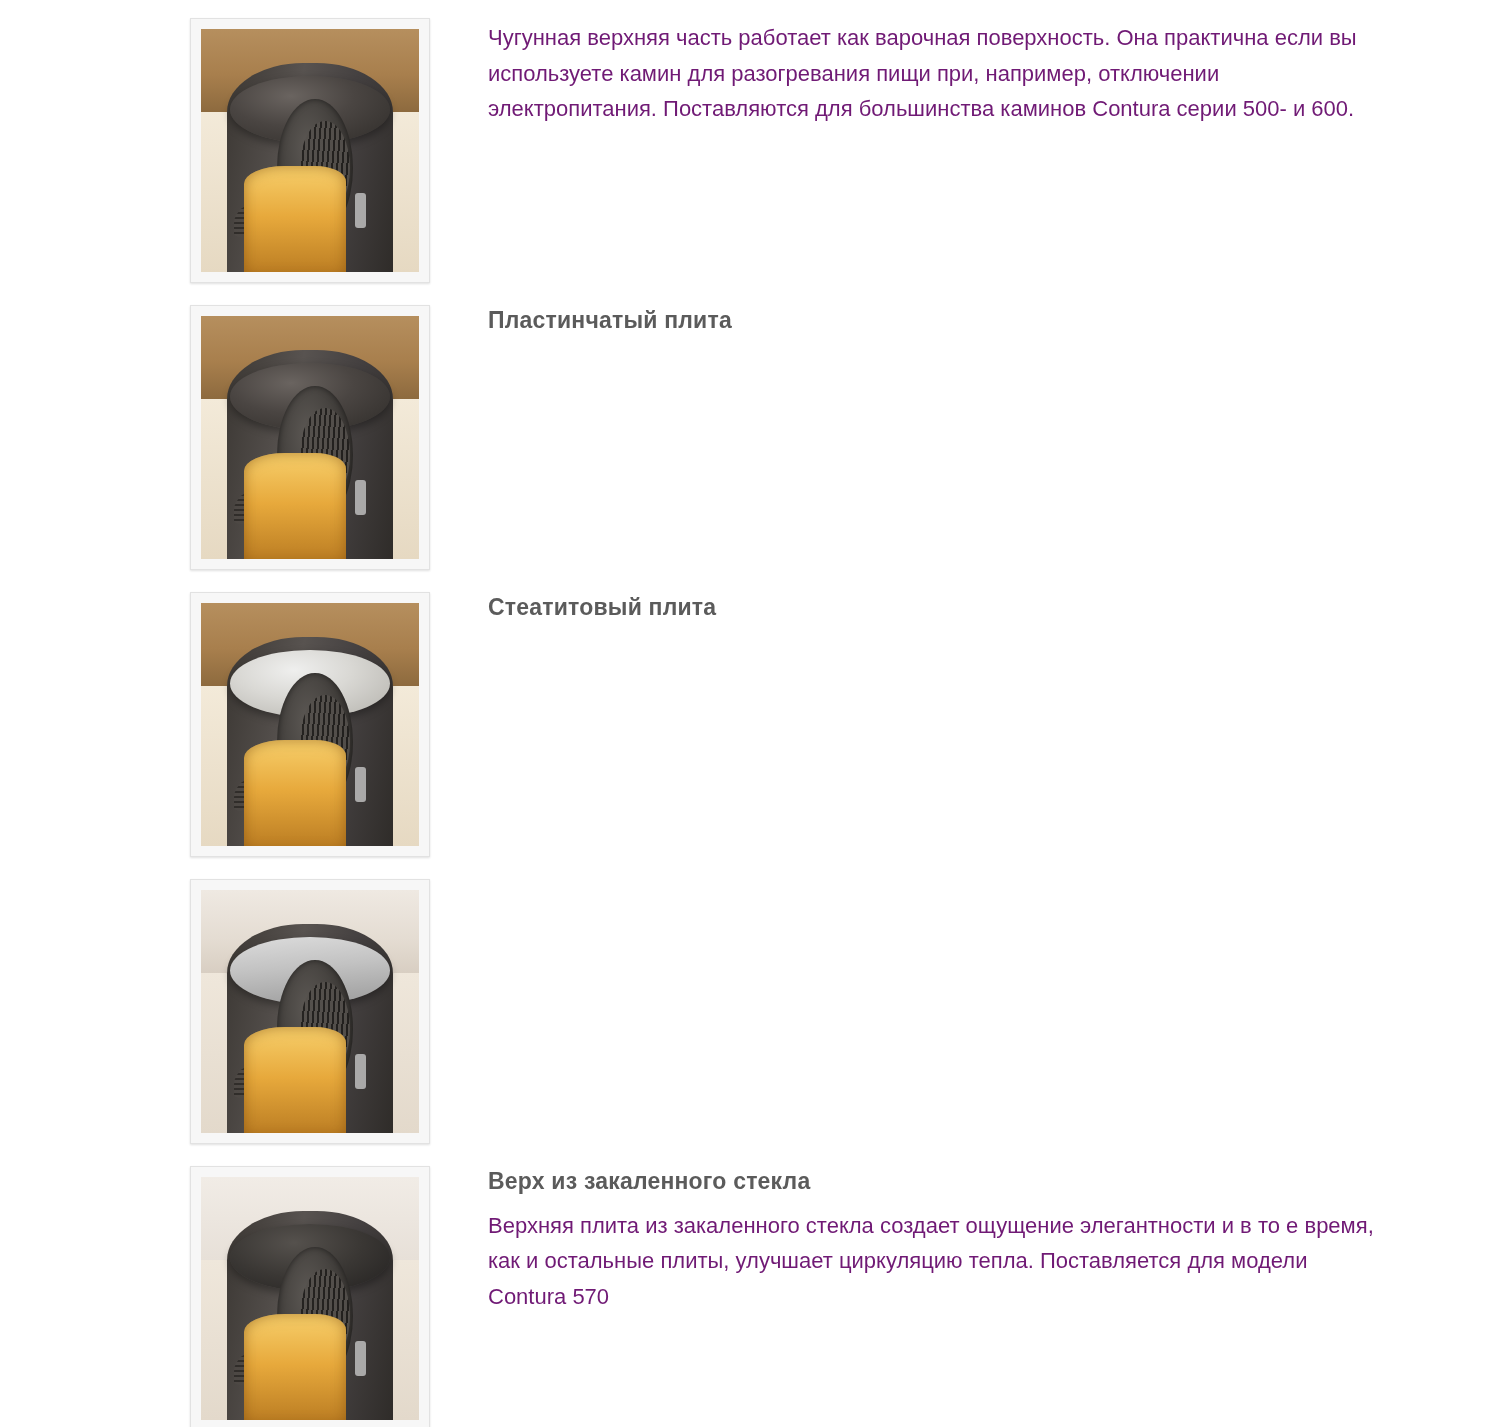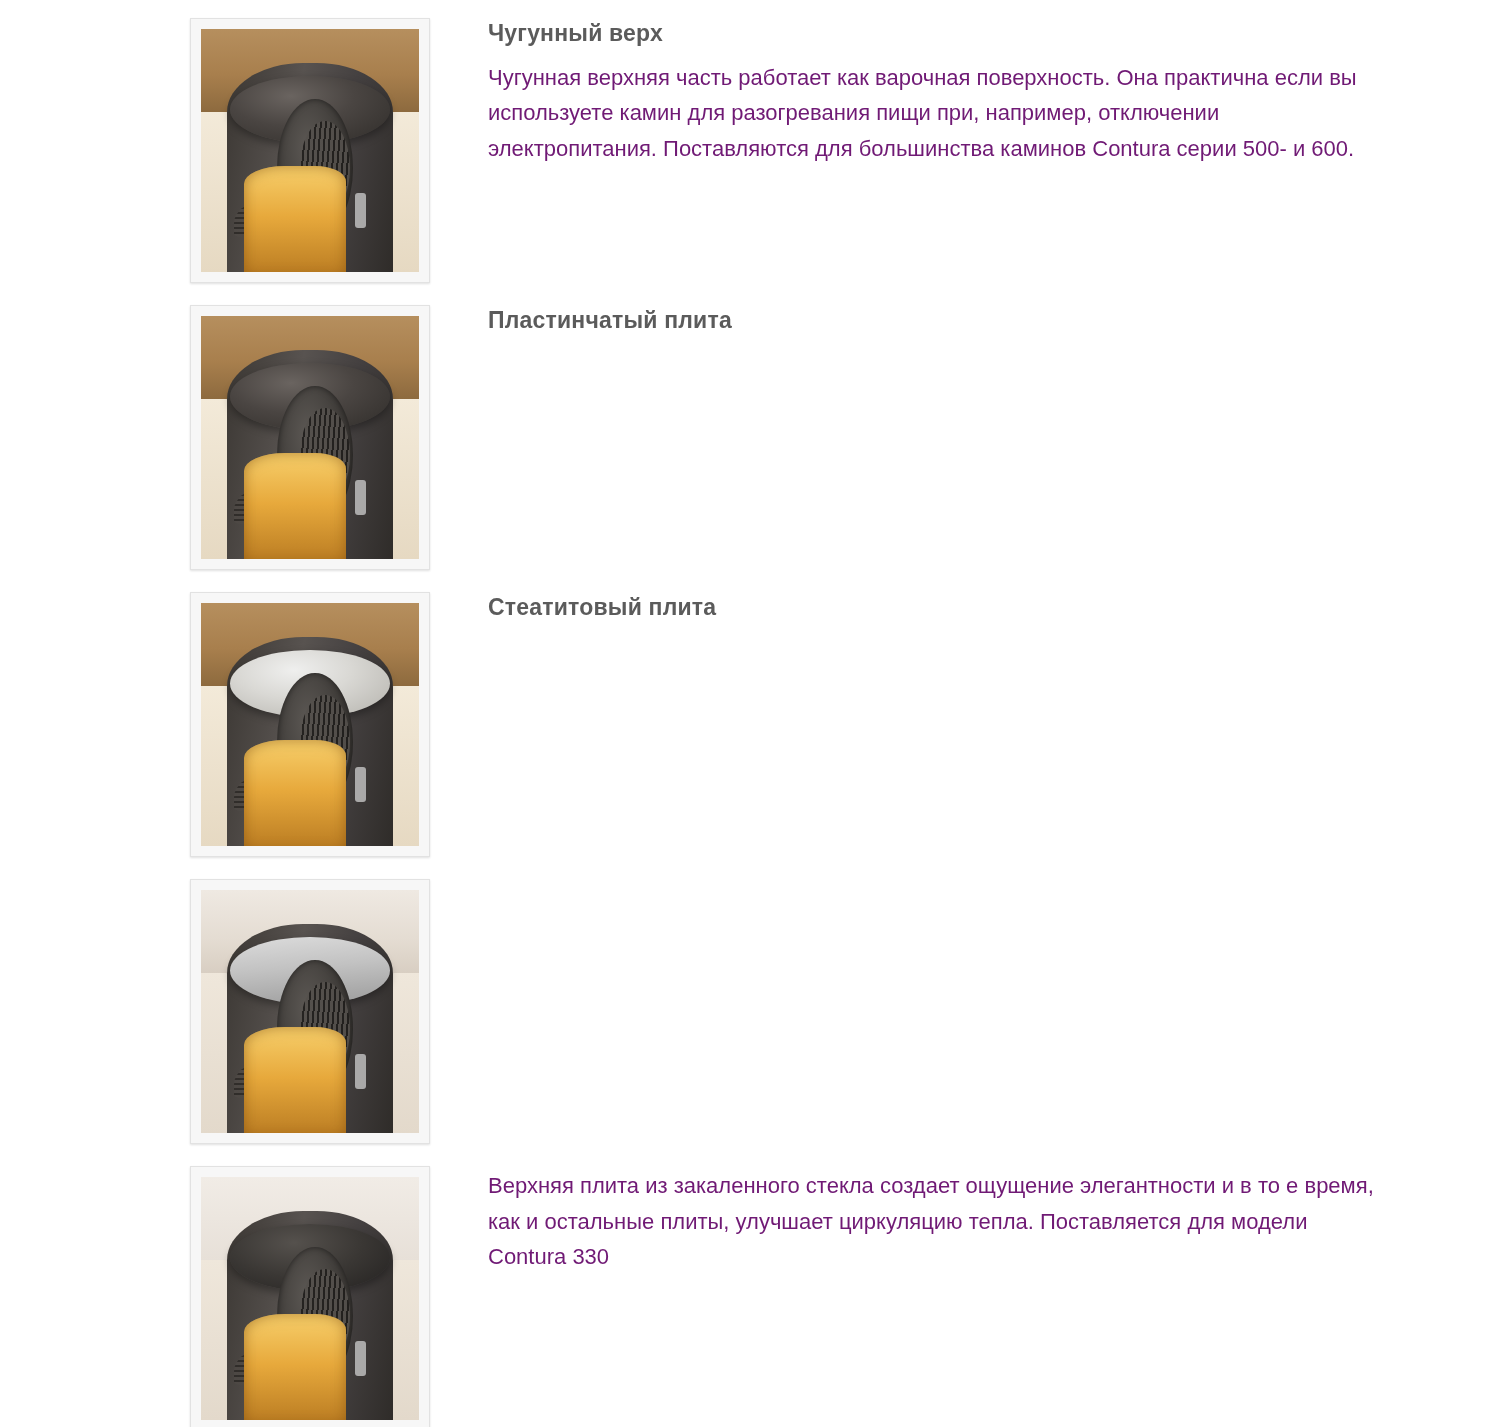--- a/index.html
+++ b/index.html
@@ -194,21 +194,20 @@
             <div class="top-plate"></div>
             <div class="top-ring"></div>
             <div class="fins"></div>
             <div class="slats"></div>
             <div class="stove-glass"></div>
             <div class="stove-handle"></div>
           </div>
         </div>
       </div>
       <div class="feature-text">
-        <h3 class="feature-title">Чугунный верх</h3>
         <p class="feature-body">Чугунная верхняя часть работает как варочная поверхность. Она практична если вы используете камин для разогревания пищи при, например, отключении электропитания. Поставляются для большинства каминов Contura серии 500- и 600.</p>
       </div>
     </div>
 
     <div class="feature">
       <div class="thumb-frame">
         <div class="thumb-inner">
           <div class="wall"></div>
           <div class="room warm"></div>
           <div class="stove">
@@ -272,18 +271,19 @@
             <div class="top-plate glass"></div>
             <div class="top-ring"></div>
             <div class="fins"></div>
             <div class="slats"></div>
             <div class="stove-glass"></div>
             <div class="stove-handle"></div>
           </div>
         </div>
       </div>
       <div class="feature-text">
-        <p class="feature-body">Верхняя плита из закаленного стекла создает ощущение элегантности и в то е время, как и остальные плиты, улучшает циркуляцию тепла. Поставляется для модели Contura 330</p>
+        <h3 class="feature-title">Верх из закаленного стекла</h3>
+        <p class="feature-body">Верхняя плита из закаленного стекла создает ощущение элегантности и в то е время, как и остальные плиты, улучшает циркуляцию тепла. Поставляется для модели Contura 570</p>
       </div>
     </div>
 
   </div>
 </div>
 
 </body></html>

